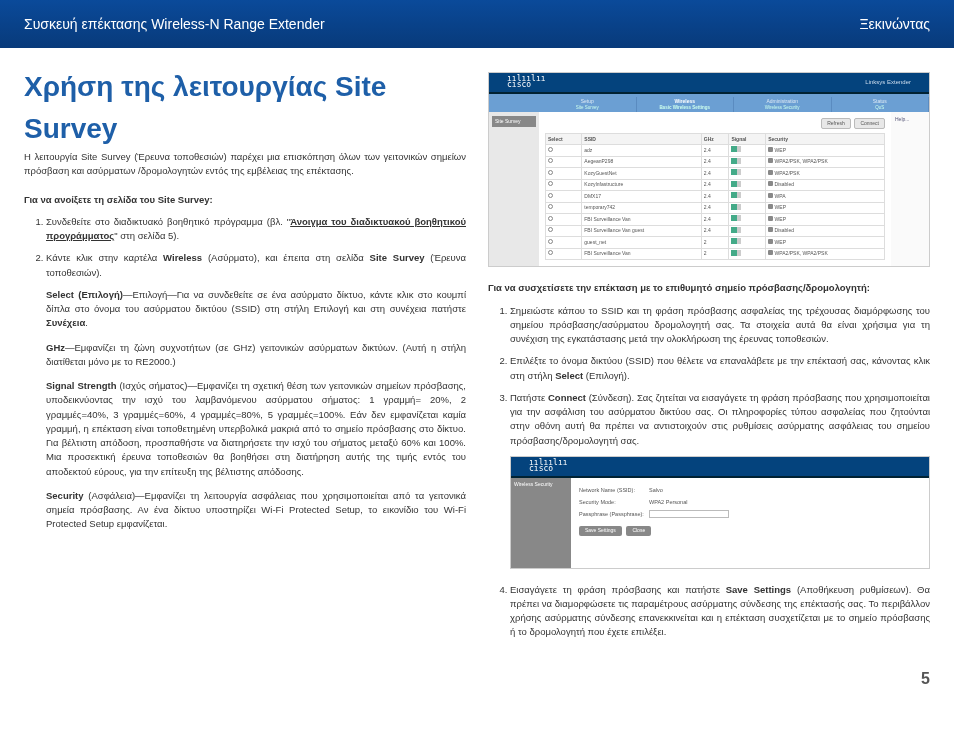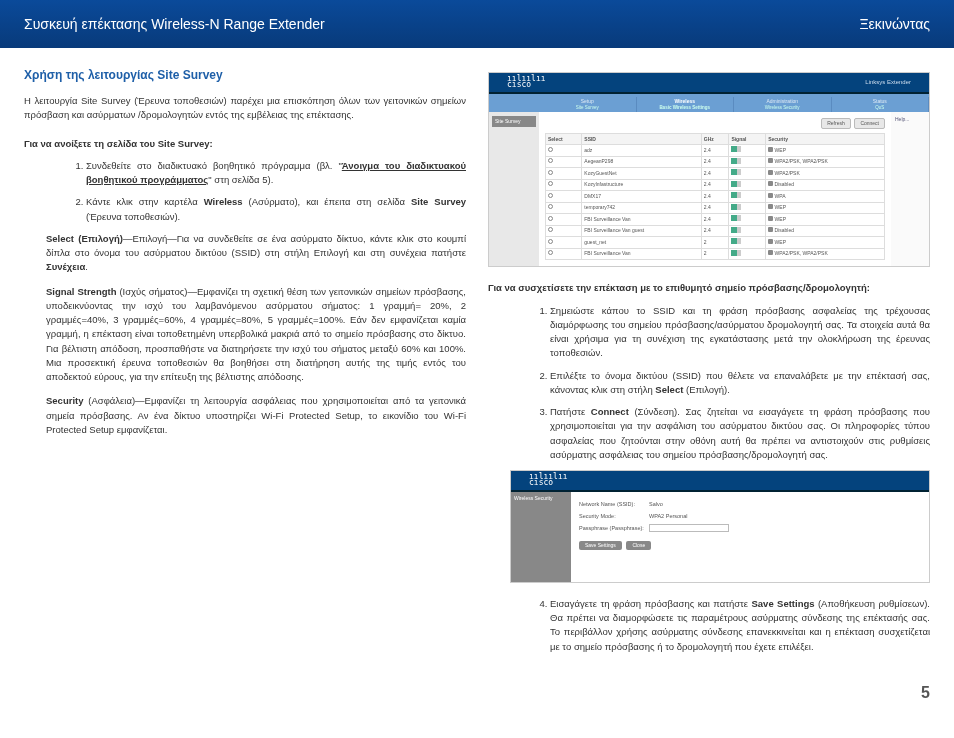--- a/index.html
+++ b/index.html
@@ -2,25 +2,25 @@
 <html><head>
 <meta charset="utf-8">
 <style>
   * { box-sizing: border-box; margin: 0; padding: 0; }
   body { font-family: Arial, sans-serif; background: #fff; width: 954px; margin: 0 auto; color: #222; }
   .topbar { background: linear-gradient(#0a4a9a, #083a7a); color: #fff; height: 48px; display: flex; align-items: center; justify-content: space-between; padding: 0 24px; font-size: 14px; }
   .page { display: flex; gap: 22px; padding: 18px 24px; }
   .col { flex: 1; font-size: 9.5px; line-height: 1.5; color: #333; }
   .col-left { flex: 1; }
   .col-right { flex: 1; }
-  h1 { color: #1e5fa8; font-size: 12px; font-weight: bold; margin-bottom: 10px; }
+  h1 { color: #1e5fa8; font-size: 28px; font-weight: bold; margin-bottom: 0; }
   .intro { text-align: justify; margin-bottom: 14px; }
   .subhead { font-weight: bold; margin: 10px 0 8px 0; font-size: 9.5px; }
   ol { padding-left: 22px; }
-  ol li { margin-bottom: 8px; text-align: justify; margin-left: 40px; }
+  ol li { margin-bottom: 8px; text-align: justify; }
   .defs { padding-left: 22px; }
   .defs p { margin-bottom: 10px; text-align: justify; }
   .link { text-decoration: underline; }
   .fig { border: 1px solid #ccc; margin: 6px 0 14px 0; font-size: 6px; }
   .fig-top { background: #04437d; display: flex; align-items: center; justify-content: space-between; padding: 3px 18px; border-bottom: 2px solid #023; }
   .cisco { color: #fff; font-size: 8px; font-family: monospace; line-height: 0.8; }
   .fig-nav { background: #6b9fd3; height: 18px; display: flex; align-items: flex-end; }
   .fig-nav-cell { flex: 1; border-right: 1px solid #5a8bc0; text-align: center; color: #dde9f5; font-size: 5px; padding: 1px 2px 0 2px; }
   .fig-nav-cell.active { color: #fff; font-weight: bold; }
   .fig-sub { font-size: 4.5px; color: #cfe; }
@@ -70,20 +70,21 @@
       <li>
         <span>Συνδεθείτε στο διαδικτυακό βοηθητικό πρόγραμμα (βλ. "</span><b><span class="link">Άνοιγμα του διαδικτυακού βοηθητικού προγράμματος</span></b><span>" στη σελίδα 5).</span>
       </li>
       <li>
         <span>Κάντε κλικ στην καρτέλα </span><b>Wireless</b><span> (Ασύρματο), και έπειτα στη σελίδα </span><b>Site Survey</b><span> (Έρευνα τοποθεσιών).</span>
       </li>
     </ol>
 
     <div class="defs">
       <p><b>Select (Επιλογή)</b><span>—Επιλογή—Για να συνδεθείτε σε ένα ασύρματο δίκτυο, κάντε κλικ στο κουμπί δίπλα στο όνομα του ασύρματου δικτύου (SSID) στη στήλη Επιλογή και στη συνέχεια πατήστε </span><b>Συνέχεια</b><span>.</span></p>
+      <p><b>GHz</b><span>—Εμφανίζει τη ζώνη συχνοτήτων (σε GHz) γειτονικών ασύρματων δικτύων. (Αυτή η στήλη διατίθεται μόνο με το RE2000.)</span></p>
       <p><b>Signal Strength</b><span> (Ισχύς σήματος)—Εμφανίζει τη σχετική θέση των γειτονικών σημείων πρόσβασης, υποδεικνύοντας την ισχύ του λαμβανόμενου ασύρματου σήματος: 1 γραμμή= 20%, 2 γραμμές=40%, 3 γραμμές=60%, 4 γραμμές=80%, 5 γραμμές=100%. Εάν δεν εμφανίζεται καμία γραμμή, η επέκταση είναι τοποθετημένη υπερβολικά μακριά από το σημείο πρόσβασης στο δίκτυο. Για βέλτιστη απόδοση, προσπαθήστε να διατηρήσετε την ισχύ του σήματος μεταξύ 60% και 100%. Μια προσεκτική έρευνα τοποθεσιών θα βοηθήσει στη διατήρηση αυτής της τιμής εντός του αποδεκτού εύρους, για την επίτευξη της βέλτιστης απόδοσης.</span></p>
       <p><b>Security</b><span> (Ασφάλεια)—Εμφανίζει τη λειτουργία ασφάλειας που χρησιμοποιείται από τα γειτονικά σημεία πρόσβασης. Αν ένα δίκτυο υποστηρίζει Wi-Fi Protected Setup, το εικονίδιο του Wi-Fi Protected Setup εμφανίζεται.</span></p>
     </div>
   </div>
 
   <div class="col col-right">
 
     <div class="fig">
       <div class="fig-top">
         <div class="cisco">ıılıılıı<br><span>cisco</span></div>

